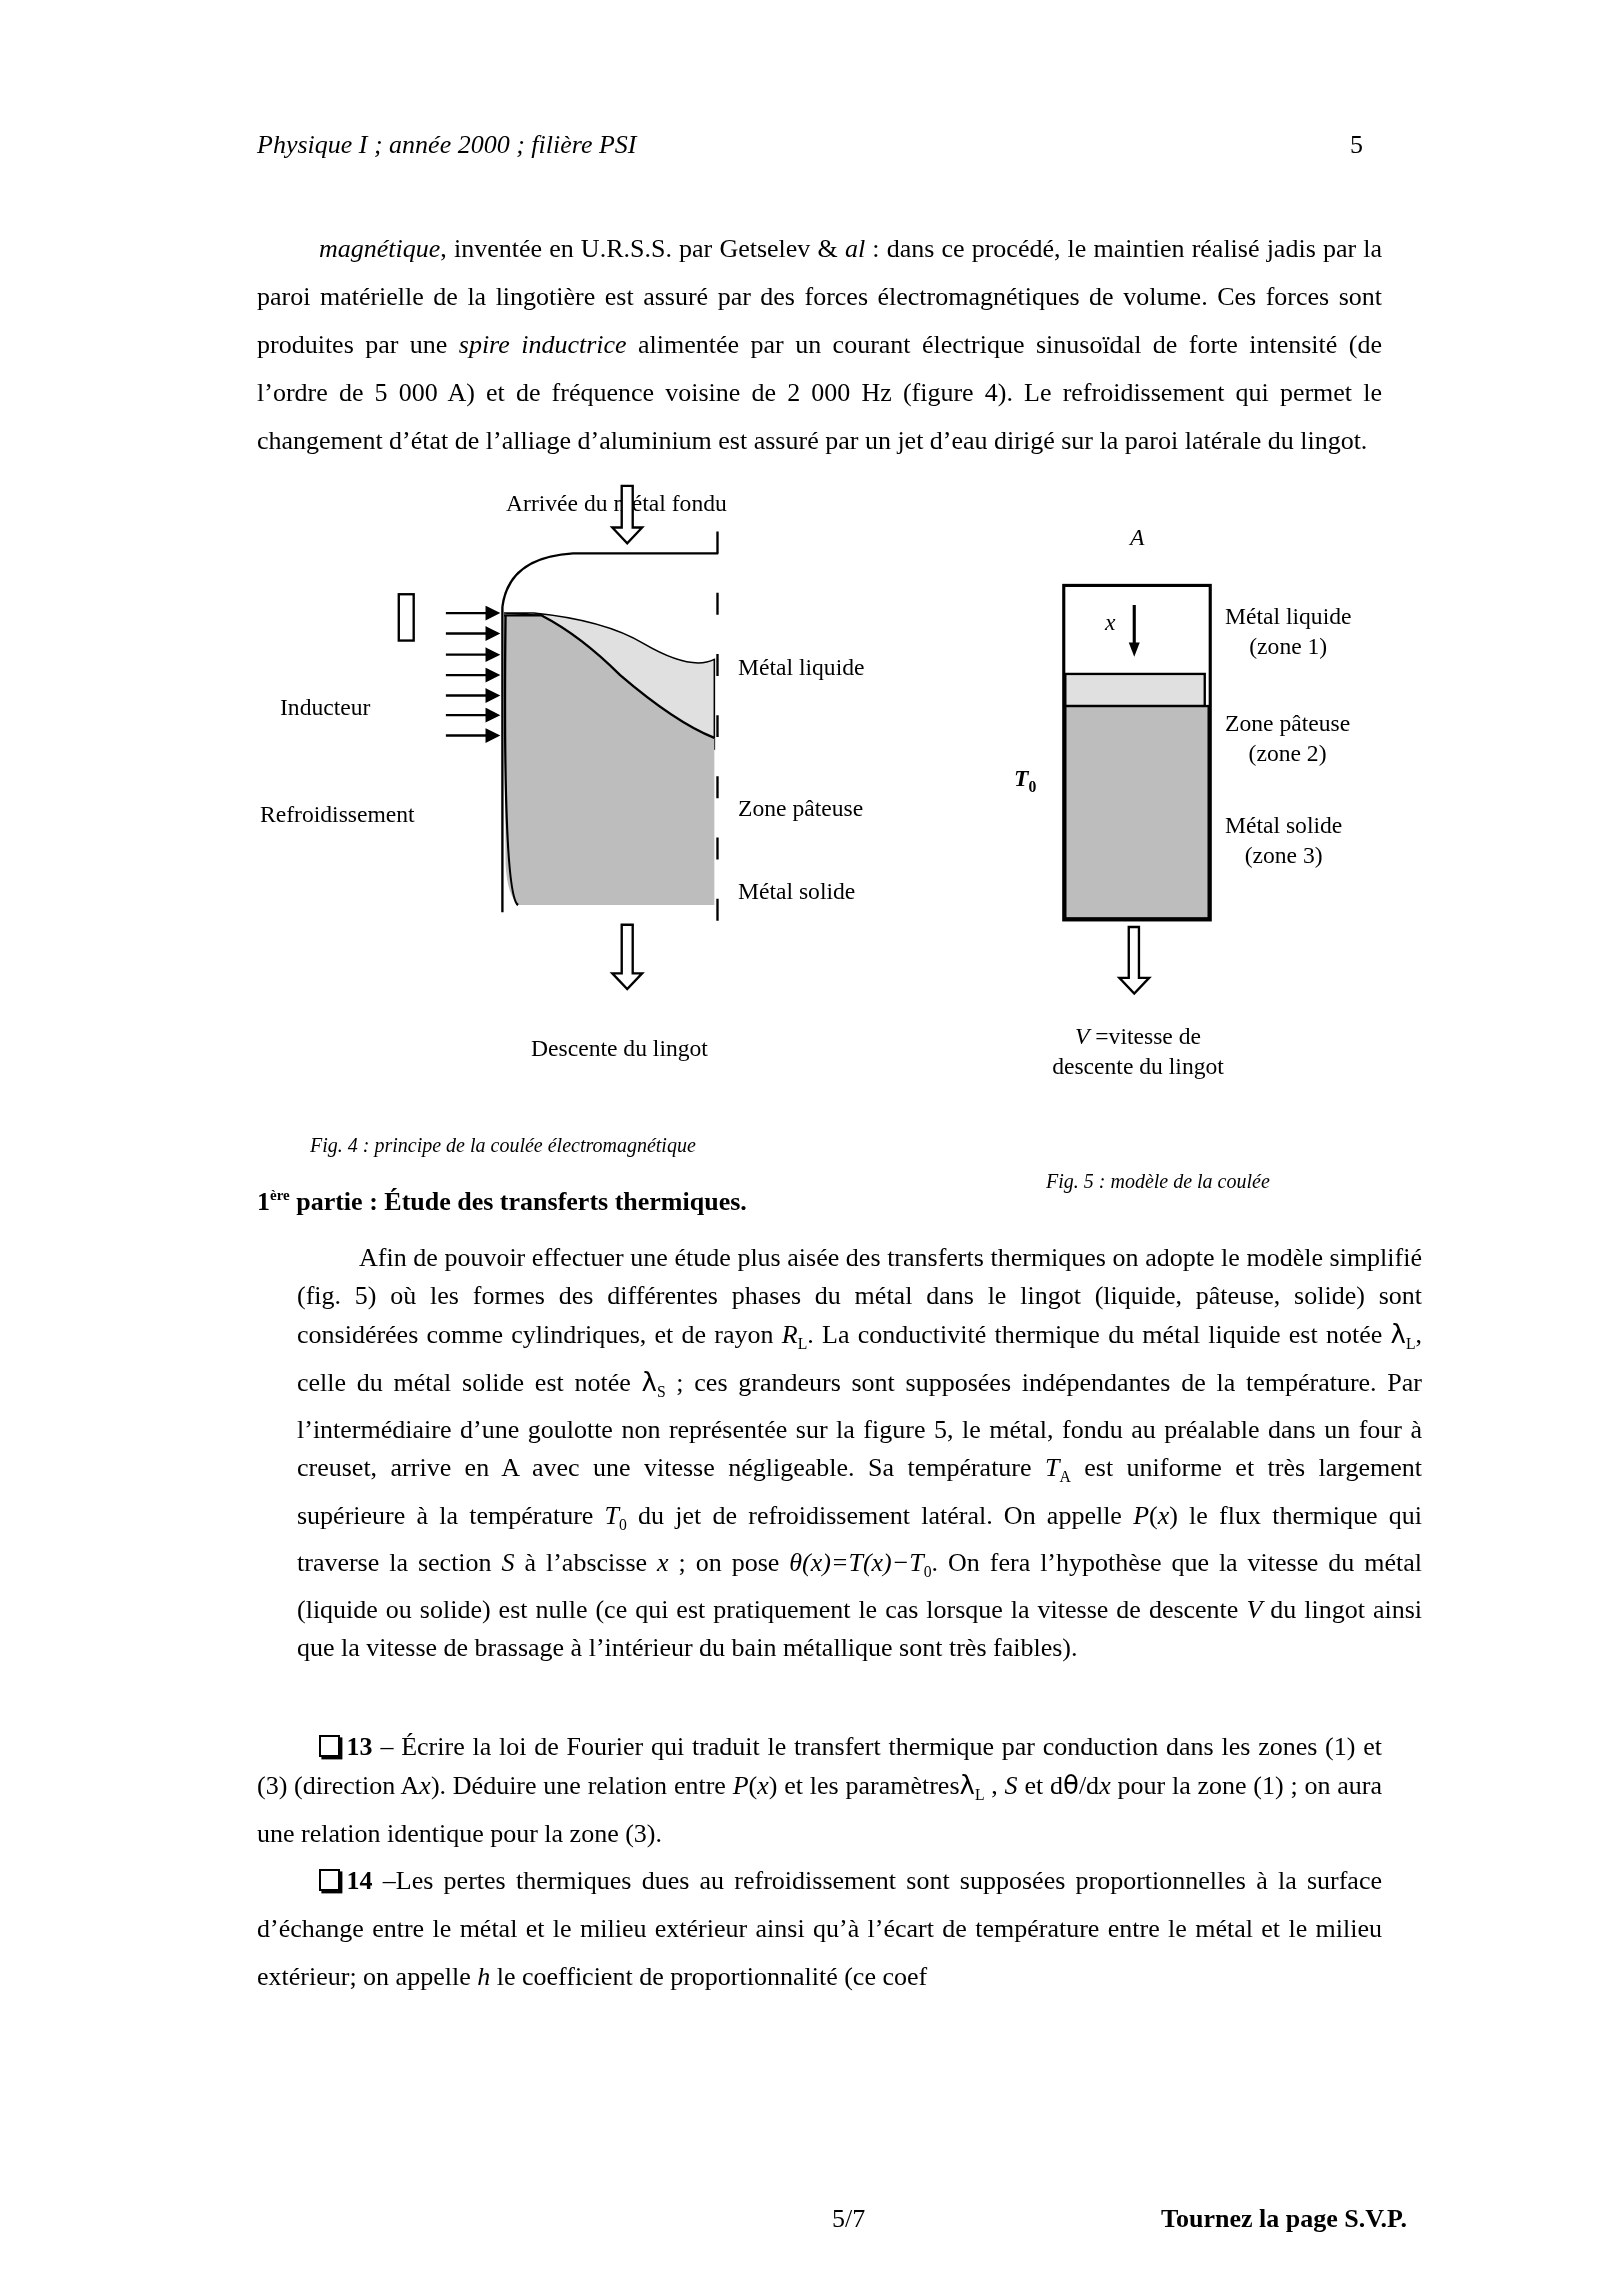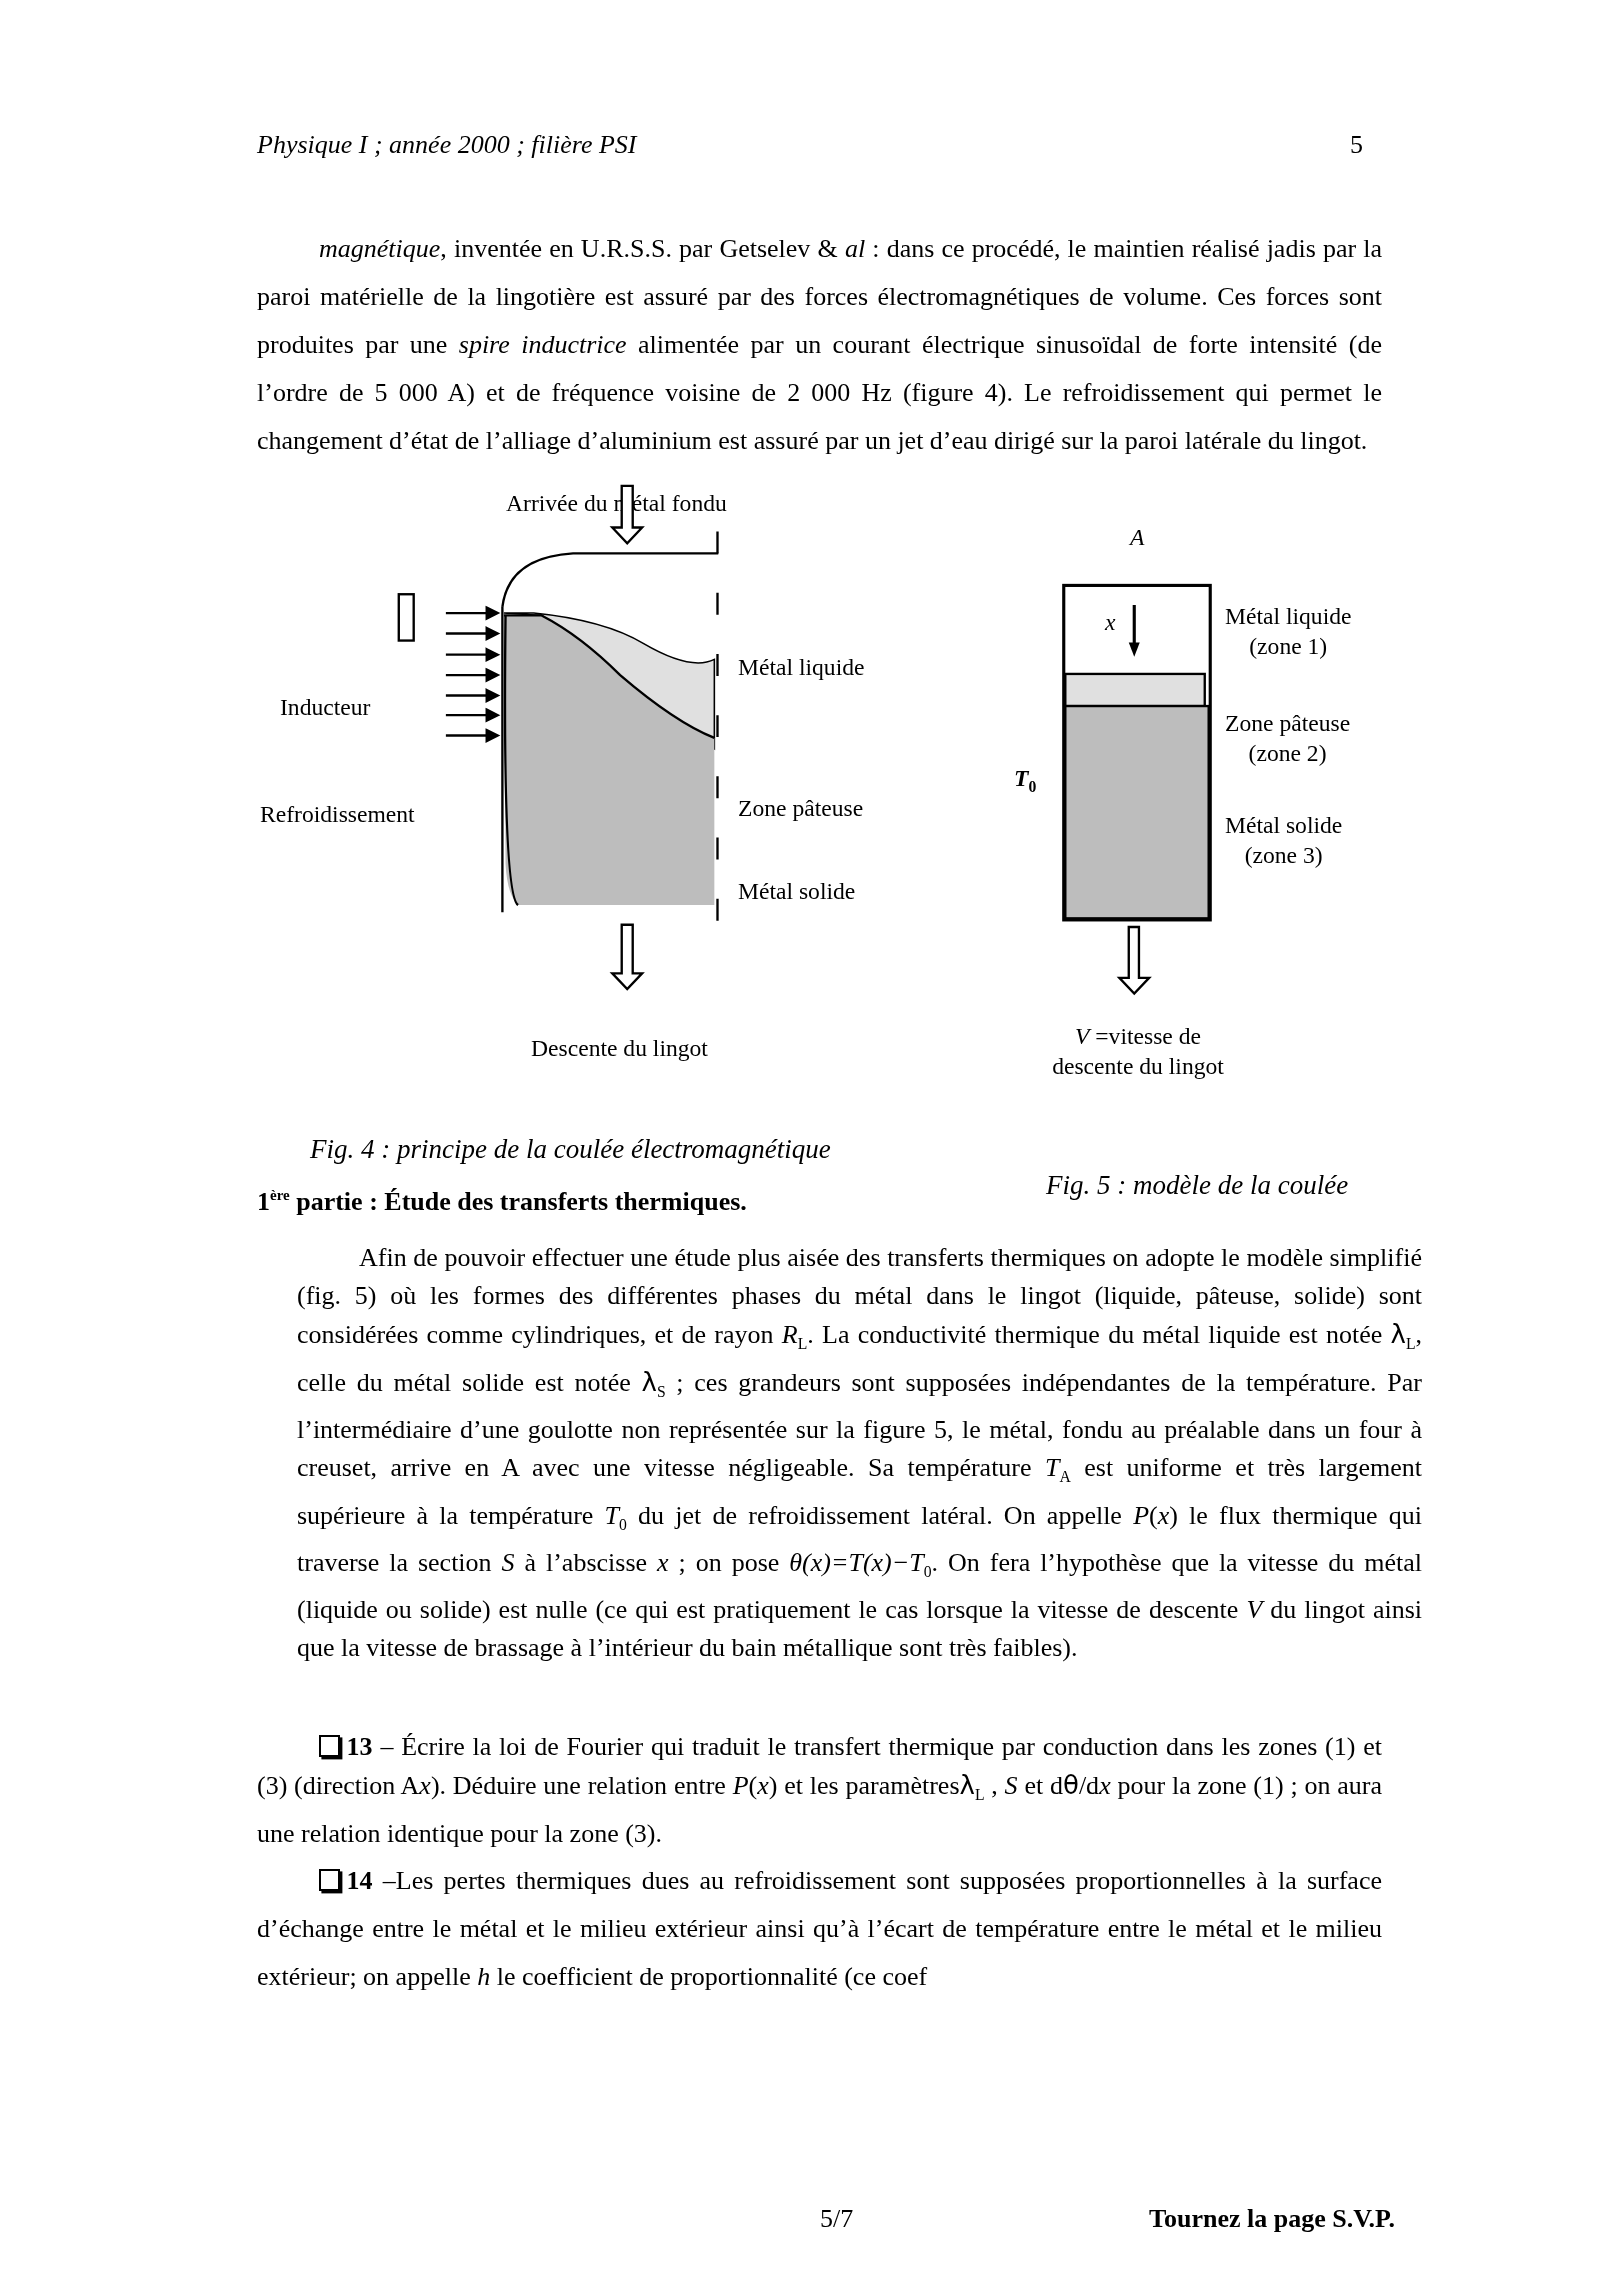--- a/index.html
+++ b/index.html
@@ -5,25 +5,25 @@
   html, body { margin:0; padding:0; background:#fff; }
   body { width:1622px; height:2295px; position:relative; overflow:hidden;
          font-family:"Liberation Serif", serif; color:#000; }
   .abs { position:absolute; }
   .hdr { left:257px; top:130px; font-size:26px; font-style:italic; }
   .pnum { left:1350px; top:130px; font-size:26px; }
   .para { position:absolute; left:257px; width:1125px; font-size:26px; line-height:48px; text-align:justify; text-align-last:left; }
   .para p { margin:0; text-indent:62px; }
   i { font-style:italic; }
   .lbl { position:absolute; font-size:23.6px; white-space:nowrap; }
-  .cap { position:absolute; font-size:27px; font-style:italic; white-space:nowrap; }
+  .cap { position:absolute; font-size:20px; font-style:italic; white-space:nowrap; }
   .heading { left:257px; top:1187px; font-size:26px; font-weight:bold; white-space:nowrap; }
   .heading sup { font-size:15px; }
   .box { display:inline-block; width:17.3px; height:17.3px; border:2px solid #000; box-shadow:2.4px 2.4px 0 #000; margin-right:6.3px; vertical-align:-1.6px; }
-  .foot { position:absolute; top:2204px; font-size:26px; }
+  .foot { position:absolute; top:2204px; font-size:26px;margin-left:12px; }
   sub { font-size:15.7px; }
   .sym { font-family:"DejaVu Sans", sans-serif; }
 </style>
 </head>
 <body>
 
 <div class="abs hdr">Physique I ; année 2000 ; filière PSI</div>
 <div class="abs pnum">5</div>
 
 <div class="para" style="top:225px;">

